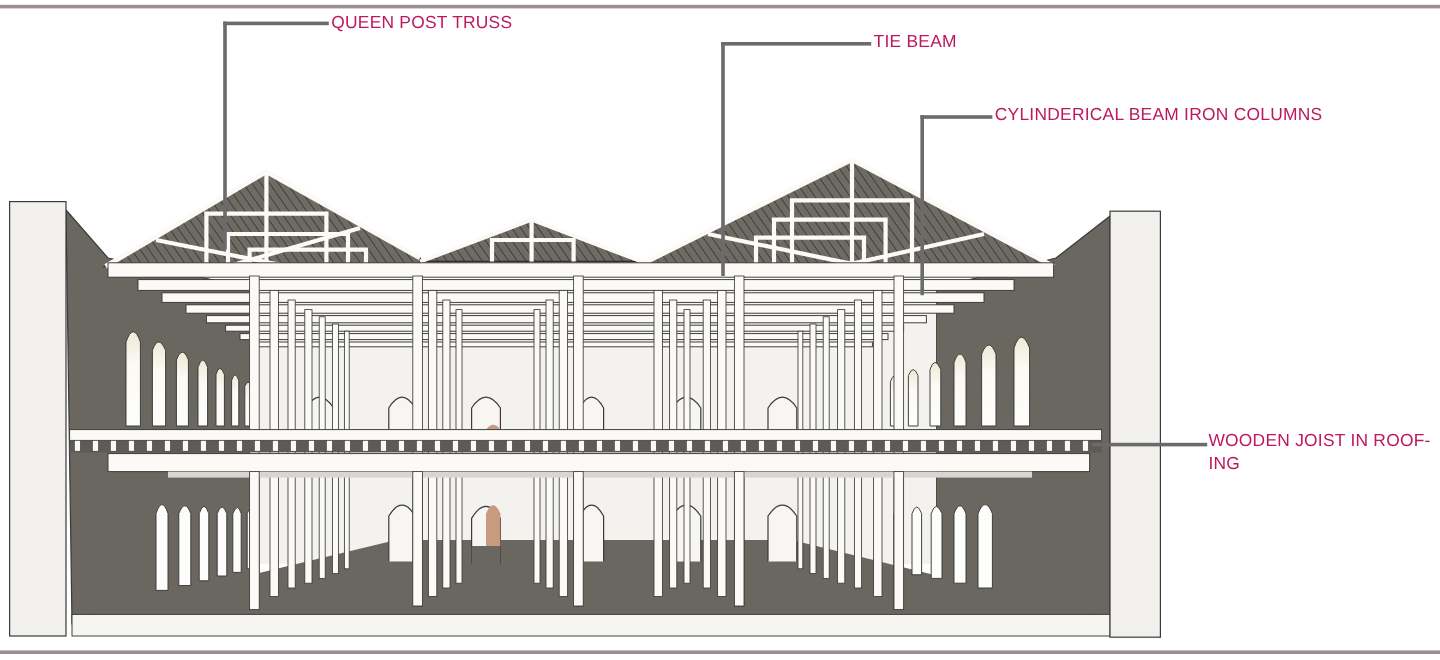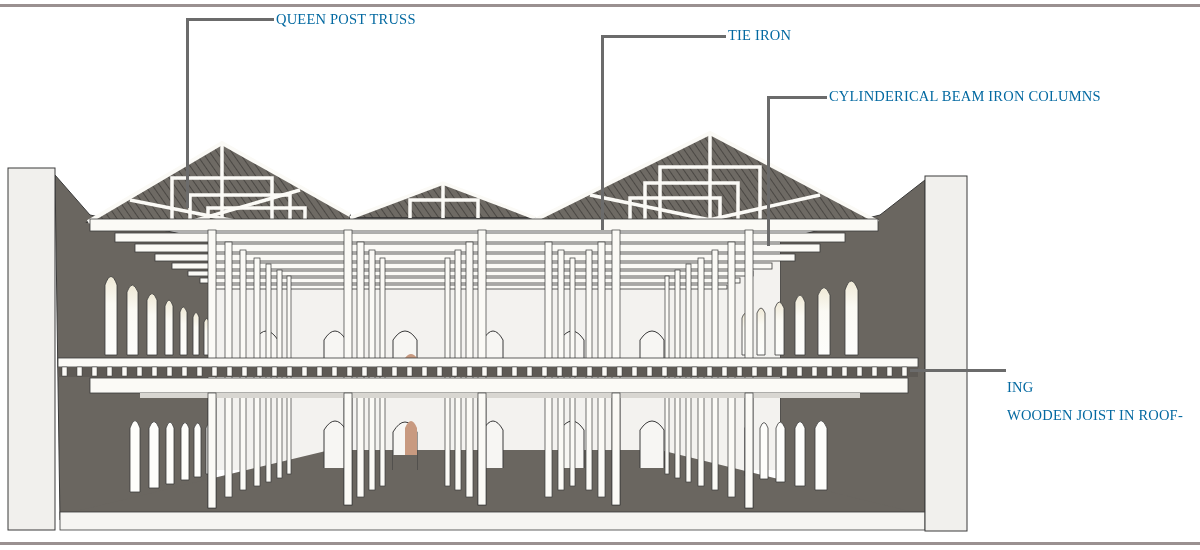--- a/index.html
+++ b/index.html
@@ -1,21 +1,21 @@
 <!DOCTYPE html>
 <html><head>
 <meta charset="utf-8">
 <style>
   html, body { margin:0; padding:0; background:#ffffff; }
   body { width:1200px; height:550px; position:relative; overflow:hidden; font-family:"DejaVu Sans", sans-serif; }
   .frame-line { position:absolute; left:0; width:1200px; height:3px; background:#9a9090; }
   .frame-top { top:4px; }
   .frame-bottom { top:542px; }
   svg.scene { position:absolute; left:0; top:0; }
-  .label { position:absolute; font-family:Liberation Serif, serif; font-size:14.5px; color:#0369a1; letter-spacing:0.2px; line-height:20px; white-space:nowrap; font-weight:300; }
+  .label { position:absolute; font-family:Liberation Sans, sans-serif; font-size:14.5px; color:#be185d; letter-spacing:0.2px; line-height:20px; white-space:nowrap; font-weight:300; }
   .leader { position:absolute; background:#6b6b6b; }
 </style>
 </head>
 <body>
 
 <div class="frame-line frame-top"></div>
 <div class="frame-line frame-bottom"></div>
 
 <svg class="scene" width="1200" height="550" viewBox="0 0 1200 550">
   <defs>
@@ -252,21 +252,21 @@
     <rect x="925" y="176" width="42" height="355" fill="#f1f0ed" stroke="#3a3a3a" stroke-width="1"></rect>
   </g>
 </svg>
 
 <div class="leader" style="left:186px; top:18px; width:88px; height:3px;"></div>
 <div class="leader" style="left:186px; top:18px; width:3px; height:190px;"></div>
 <div class="label" style="left:276px; top:9px;">QUEEN POST TRUSS</div>
 
 <div class="leader" style="left:601px; top:35px; width:125px; height:3px;"></div>
 <div class="leader" style="left:601px; top:35px; width:3px; height:195px;"></div>
-<div class="label" style="left:728px; top:25px;">TIE IRON</div>
+<div class="label" style="left:728px; top:25px;">TIE BEAM</div>
 
 <div class="leader" style="left:767px; top:96px; width:60px; height:3px;"></div>
 <div class="leader" style="left:767px; top:96px; width:3px; height:150px;"></div>
 <div class="label" style="left:829px; top:86px;">CYLINDERICAL BEAM IRON COLUMNS</div>
 
 <div class="leader" style="left:910px; top:369px; width:96px; height:3px;"></div>
-<div class="label" style="left:1007px; top:358px;margin-top:47px;">WOODEN JOIST IN ROOF-</div>
+<div class="label" style="left:1007px; top:358px;">WOODEN JOIST IN ROOF-</div>
 <div class="label" style="left:1007px; top:377px;text-align:center;">ING</div>
 
 </body></html>

